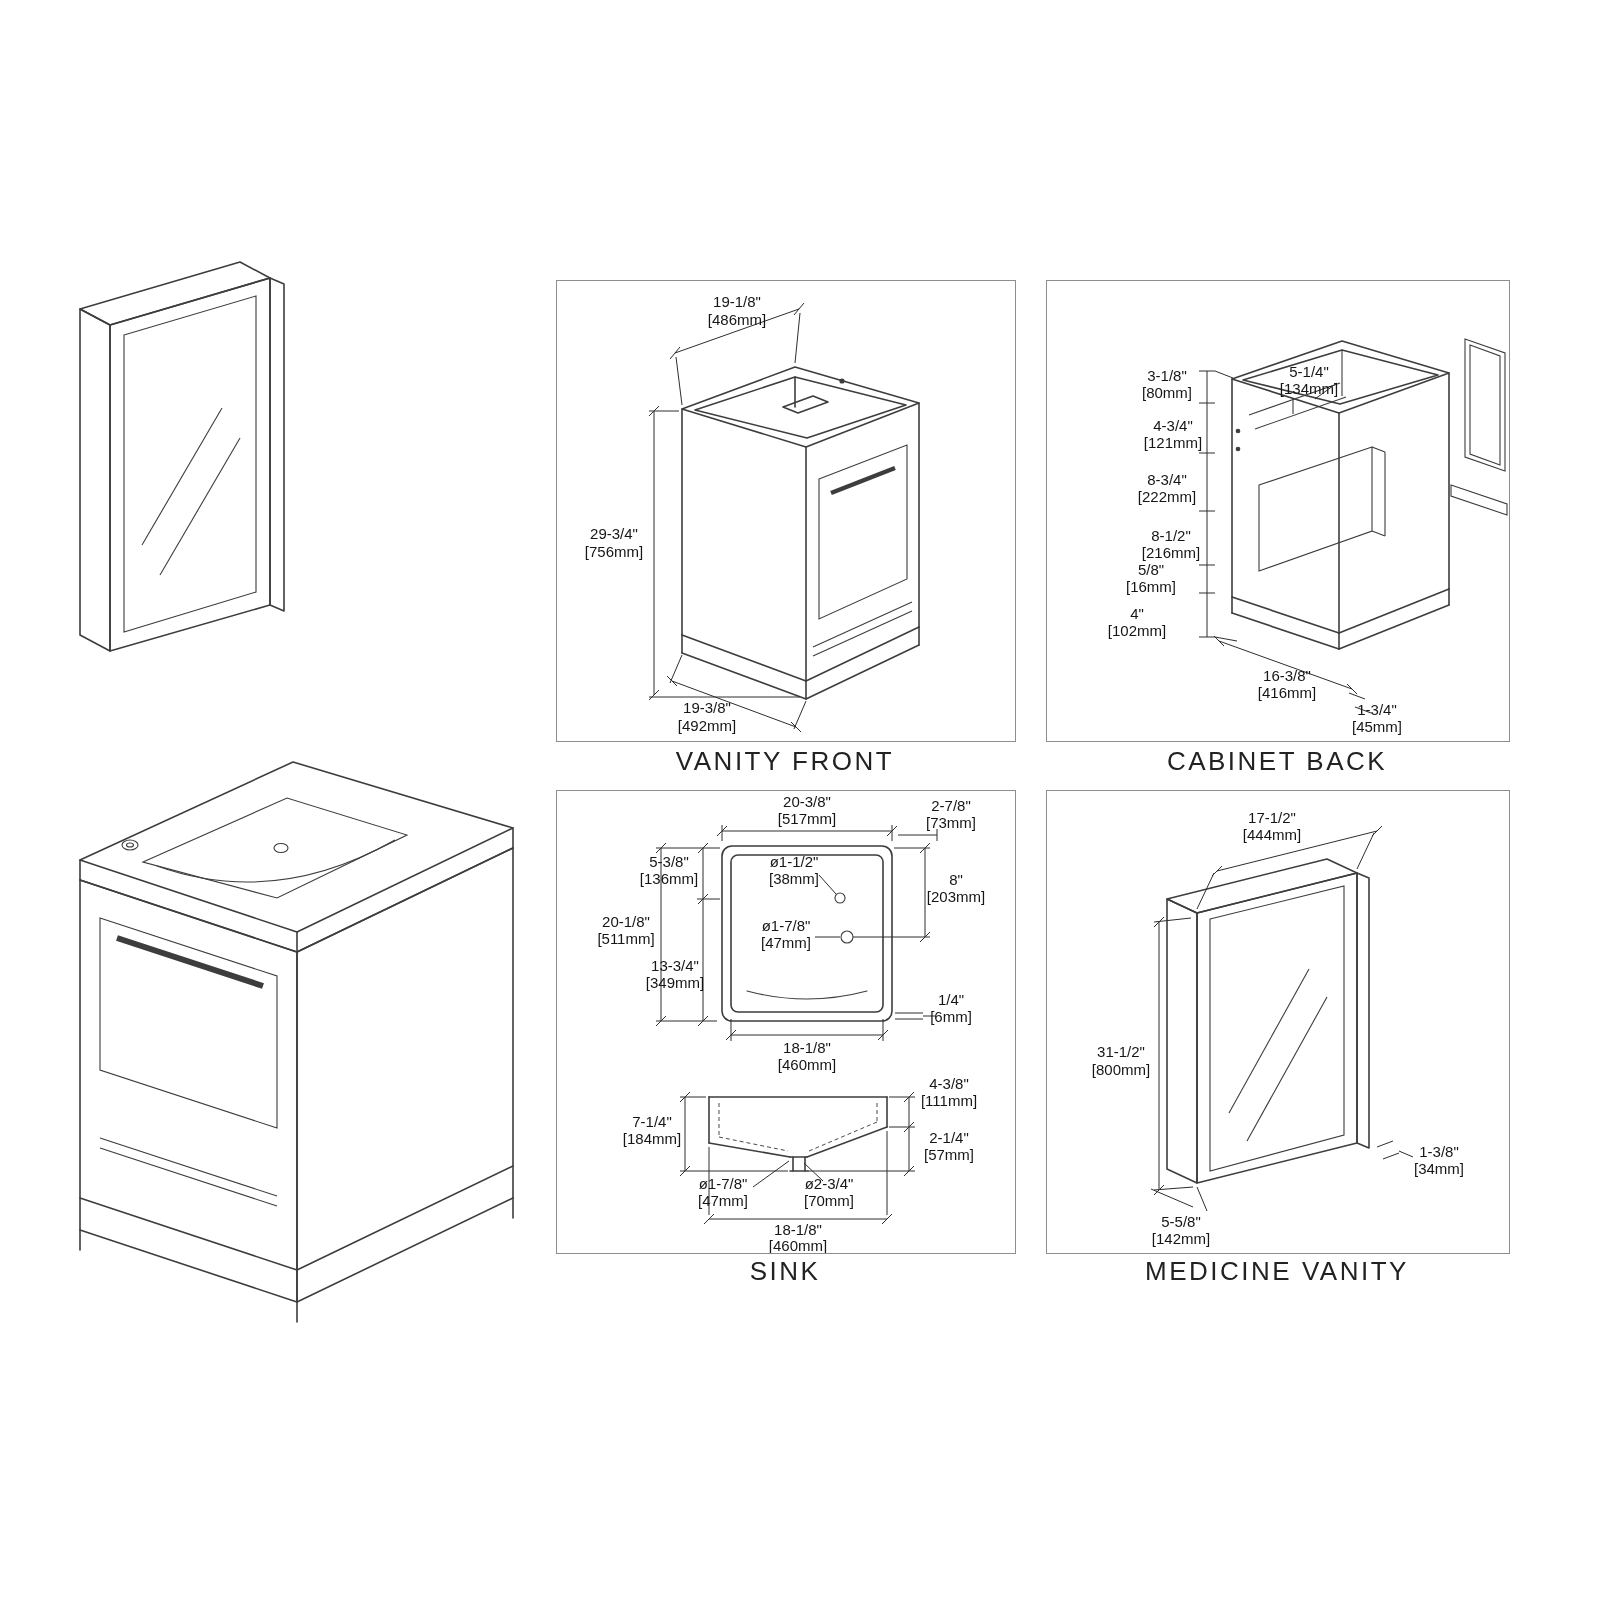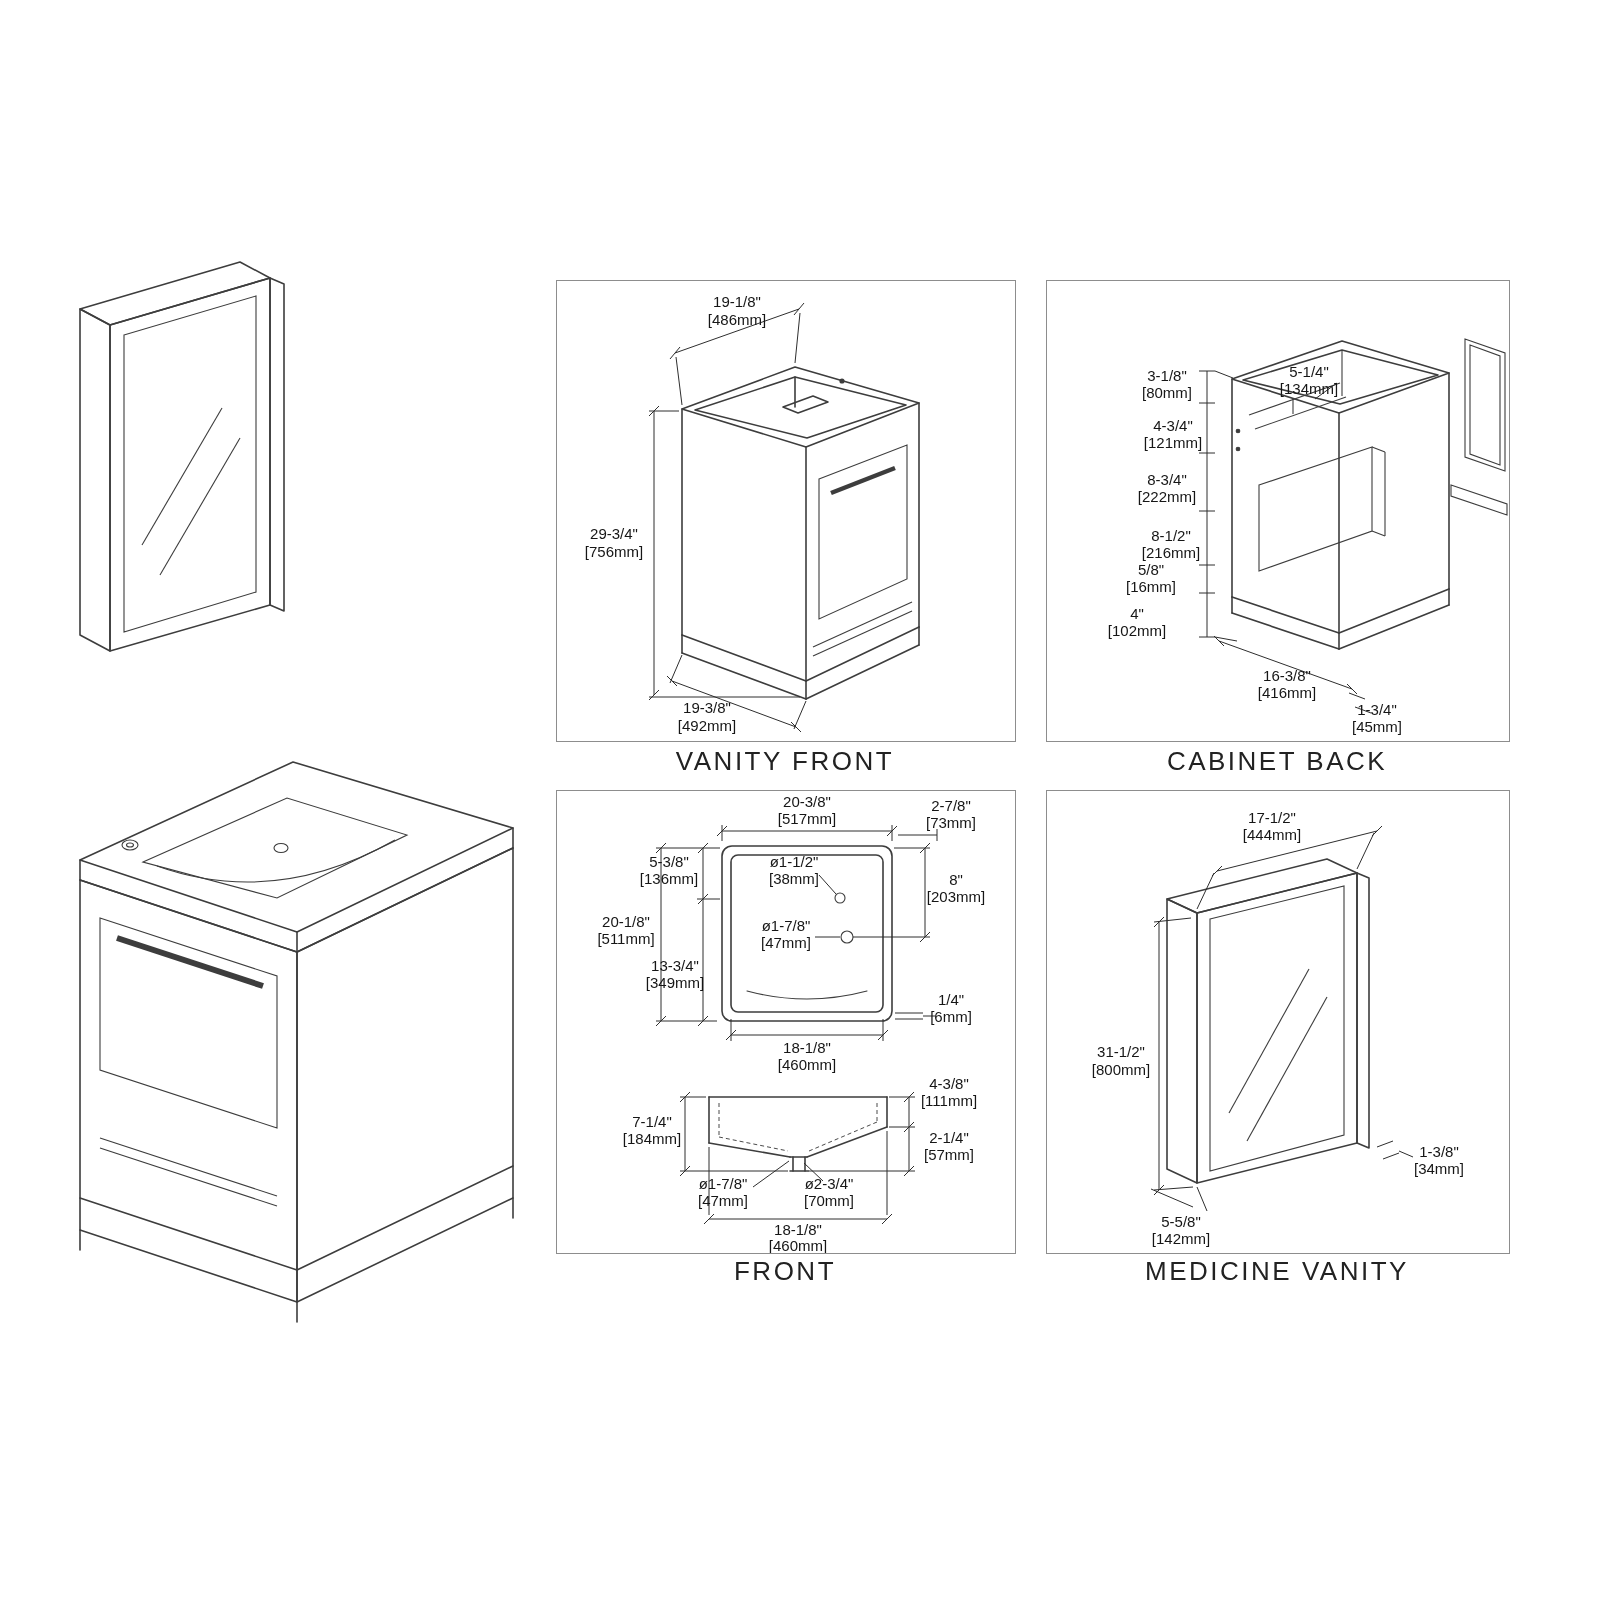--- a/index.html
+++ b/index.html
@@ -312,21 +312,21 @@
         <text class="dt" x="392" y="369">[57mm]</text>
         <text class="dt" x="166" y="398">ø1-7/8"</text>
         <text class="dt" x="166" y="415">[47mm]</text>
         <text class="dt" x="272" y="398">ø2-3/4"</text>
         <text class="dt" x="272" y="415">[70mm]</text>
         <text class="dt" x="241" y="444">18-1/8"</text>
         <text class="dt" x="241" y="460">[460mm]</text>
       </g>
     </svg>
   </div>
-  <div class="caption" style="left:556px;top:1256px;width:458px;">FRONT</div>
+  <div class="caption" style="left:556px;top:1256px;width:458px;">SINK</div>
 
   <div class="panel" style="left:1046px;top:790px;width:462px;height:462px;">
     <svg viewBox="0 0 462 462">
       <g class="draw">
         <polygon points="150,122 310,82 280,68 120,108"></polygon>
         <polygon points="150,122 120,108 120,378 150,392"></polygon>
         <polygon points="150,122 310,82 310,352 150,392"></polygon>
         <polygon points="310,82 322,87 322,357 310,352"></polygon>
       </g>
       <g class="thin">

